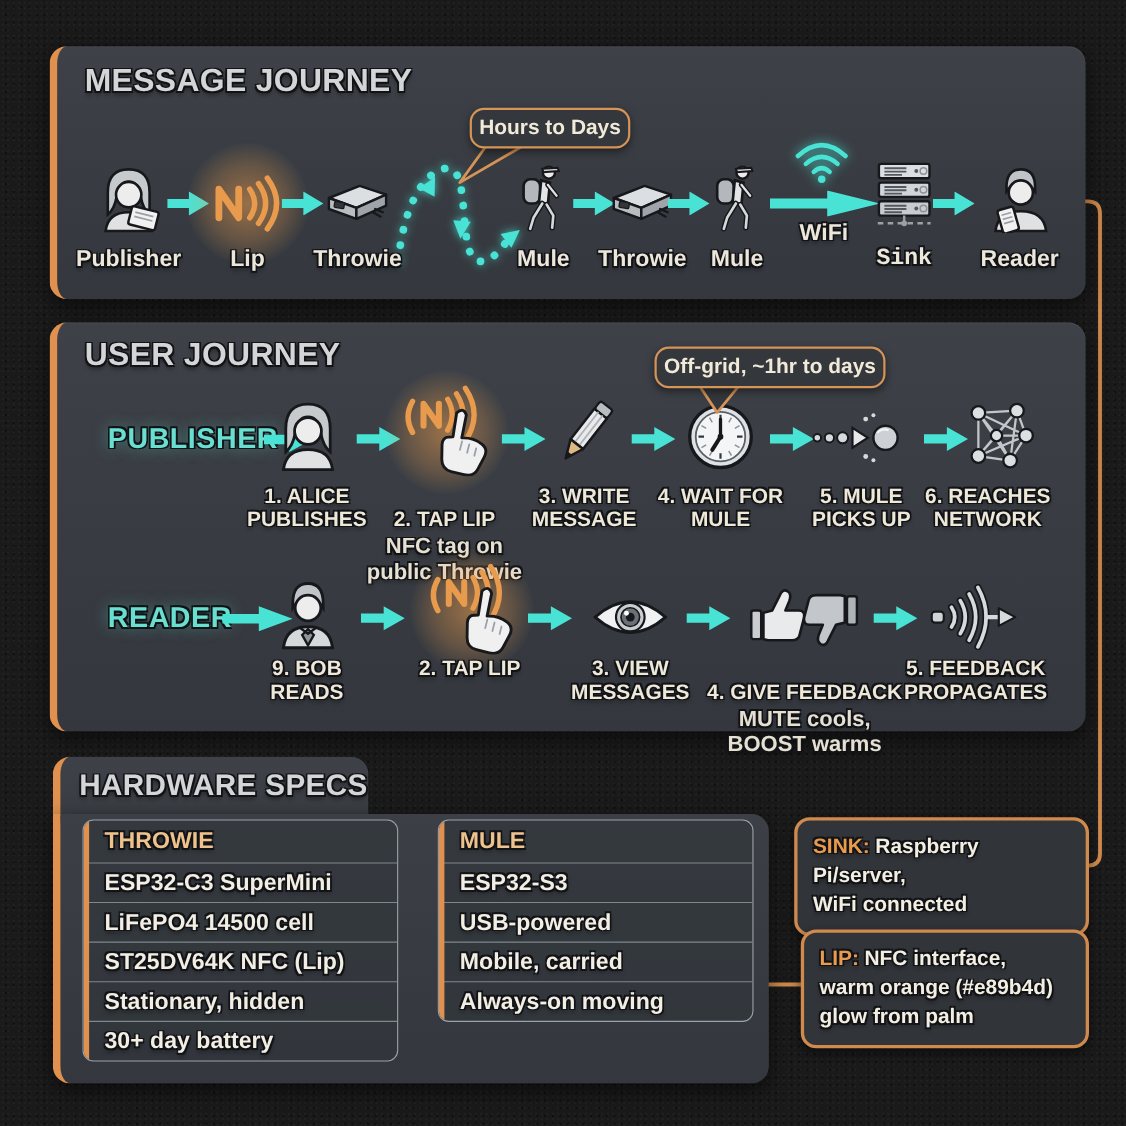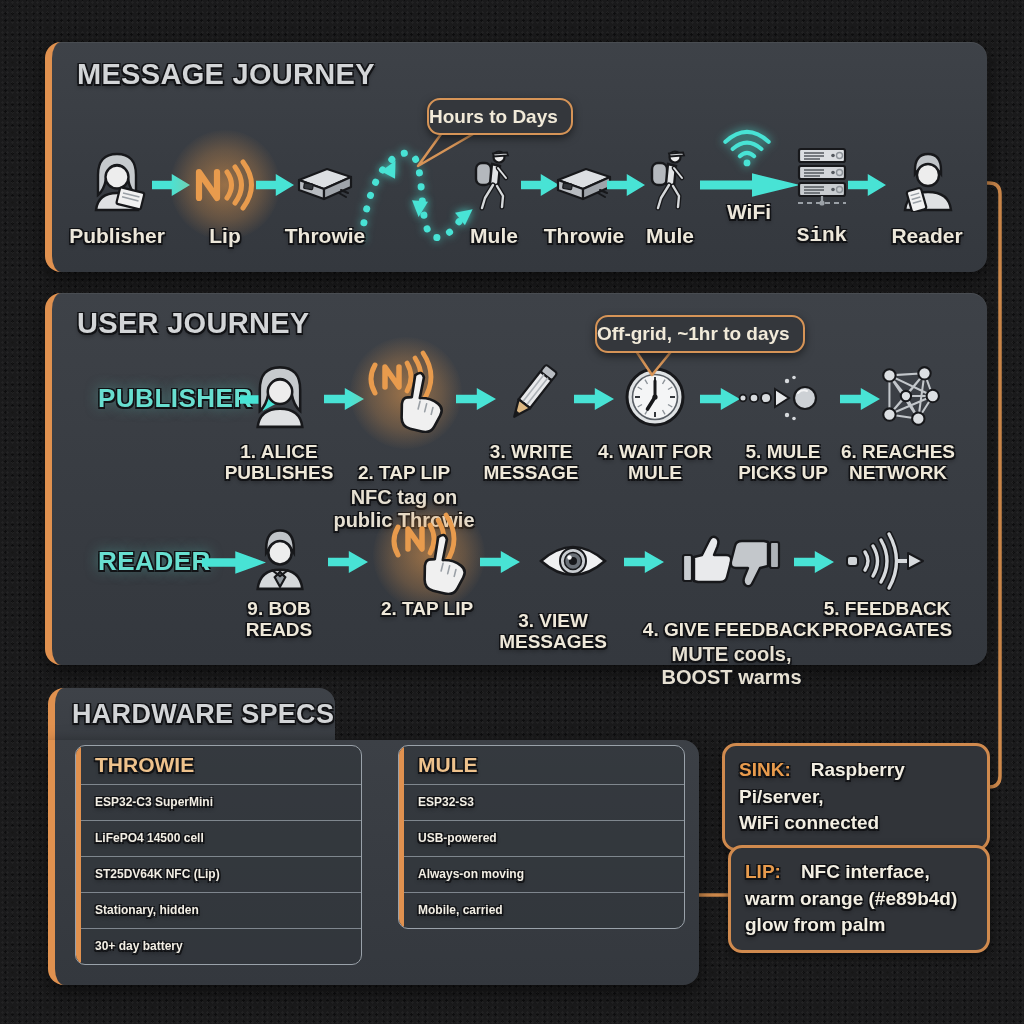--- a/index.html
+++ b/index.html
@@ -38,30 +38,30 @@
   }
   .caption{
     position:absolute;width:170px;text-align:center;font-size:19px;font-weight:bold;color:#eee8d9;
     line-height:1.12;white-space:pre-line;
   }
   .subcap{
     display:block;font-size:20px;font-weight:bold;color:#e6e0d2;line-height:1.15;white-space:pre-line;margin-top:2px;
   }
   .callout{
     position:absolute;z-index:3;background:#34373c;border:2.5px solid #d69457;border-radius:13px;
-    color:#f1ead9;font-size:19px;font-weight:bold;
+    color:#f1ead9;font-size:19px;font-weight:bold;text-align:center;
     box-shadow:0 3px 8px rgba(0,0,0,.5);
   }
   .tailsvg{position:absolute;z-index:2;overflow:visible;}
   .side-callout{
     position:absolute;z-index:3;background:#313439;border:3px solid #d08a4e;border-radius:14px;
     padding:11px 14px;font-size:19px;font-weight:bold;color:#f2eee2;line-height:1.4;
     box-shadow:0 4px 10px rgba(0,0,0,.5);
   }
-  .term{color:#e89b4d;margin-right:20px;}
+  .term{color:#e89b4d;margin-right:5px;}
   .pre{white-space:pre-line;}
   .glow{
     position:absolute;border-radius:50%;
     background:radial-gradient(circle, rgba(232,155,77,.55) 0%, rgba(232,155,77,.25) 45%, rgba(232,155,77,0) 72%);
   }
   .hw-tab{
     position:absolute;left:0;top:0;width:280px;height:54px;z-index:2;
     background:linear-gradient(180deg,#3e4248,#3a3e44);
     border-left:7px solid #e0914f;border-radius:16px 16px 0 0;
   }
@@ -70,21 +70,21 @@
     background:linear-gradient(180deg,#3c4046,#34383e);
     border-left:7px solid #e0914f;border-radius:0 16px 16px 16px;
     box-shadow:0 6px 18px rgba(0,0,0,.55);
   }
   .spec-table{
     position:absolute;z-index:4;width:285px;border:1.5px solid #9aa2aa;border-radius:10px;
     background:rgba(49,53,59,.6);overflow:hidden;
   }
   .st-accent{position:absolute;left:0;top:0;bottom:0;width:5px;background:#e0914f;}
   .st-header{height:38px;line-height:38px;padding-left:19px;font-size:21px;font-weight:bold;color:#eec28c;}
-  .st-row{height:35px;line-height:35px;padding-left:19px;font-size:12px;font-weight:bold;color:#f2eee4;border-top:1.5px solid rgba(154,162,170,.75);}
+  .st-row{height:35px;line-height:35px;padding-left:19px;font-size:21px;font-weight:bold;color:#f2eee4;border-top:1.5px solid rgba(154,162,170,.75);}
   .wifi-ic{color:#48e3d5;filter:drop-shadow(0 0 5px rgba(72,227,213,.8));}
   .lip-ic{color:#e89b4d;}
 </style>
 </head>
 <body>
 
 <svg width="0" height="0" style="position:absolute" aria-hidden="true">
 <defs>
   <symbol id="s-woman" viewBox="0 0 64 64">
     <path d="M32 6 Q13 6 13 27 L13 47 Q19 42 21 31 Q23 17 32 17 Q41 17 43 31 Q45 42 51 47 L51 27 Q51 6 32 6Z" fill="#c6cacd" stroke="#17181b" stroke-width="2.4"></path>
@@ -433,21 +433,21 @@
       </svg>
     <div class="arr" style="left:742px;top:256px;width:40px;height:26px;"></div>
 
     <svg class="ic" style="left:793px;top:238px;" width="84" height="60">
         <use href="#s-prop"></use>
       </svg>
 
     <div class="caption o" style="left:142px;top:305px;"><span>9. BOB
 READS</span></div>
     <div class="caption o" style="left:290px;top:305px;"><span>2. TAP LIP</span></div>
-    <div class="caption o" style="left:416px;top:305px;margin-top:12px;"><span>3. VIEW
+    <div class="caption o" style="left:436px;top:305px;"><span>3. VIEW
 MESSAGES</span></div>
     <div class="caption o" style="left:587px;top:305px;width:185px;">
       <span>4. GIVE FEEDBACK</span>
       <span class="subcap o">MUTE cools,
 BOOST warms</span>
     </div>
     <div class="caption o" style="left:750px;top:305px;"><span>5. FEEDBACK
 PROPAGATES</span></div>
   </section>
 
@@ -464,22 +464,22 @@
       <div class="st-row o">ST25DV64K NFC (Lip)</div>
       <div class="st-row o">Stationary, hidden</div>
       <div class="st-row o">30+ day battery</div>
     </div>
 
     <div class="spec-table" style="left:350px;top:57px;">
       <div class="st-accent"></div>
       <div class="st-header o">MULE</div>
       <div class="st-row o">ESP32-S3</div>
       <div class="st-row o">USB-powered</div>
+      <div class="st-row o">Mobile, carried</div>
       <div class="st-row o">Always-on moving</div>
-      <div class="st-row o">Mobile, carried</div>
     </div>
   </section>
 
   <div class="side-callout" style="left:722px;top:743px;width:234px;">
     <span class="term o">SINK:</span><span class="pre o">Raspberry Pi/server,
 WiFi connected</span>
   </div>
 
   <div class="side-callout" style="left:728px;top:845px;width:228px;">
     <span class="term o">LIP:</span><span class="pre o">NFC interface,

